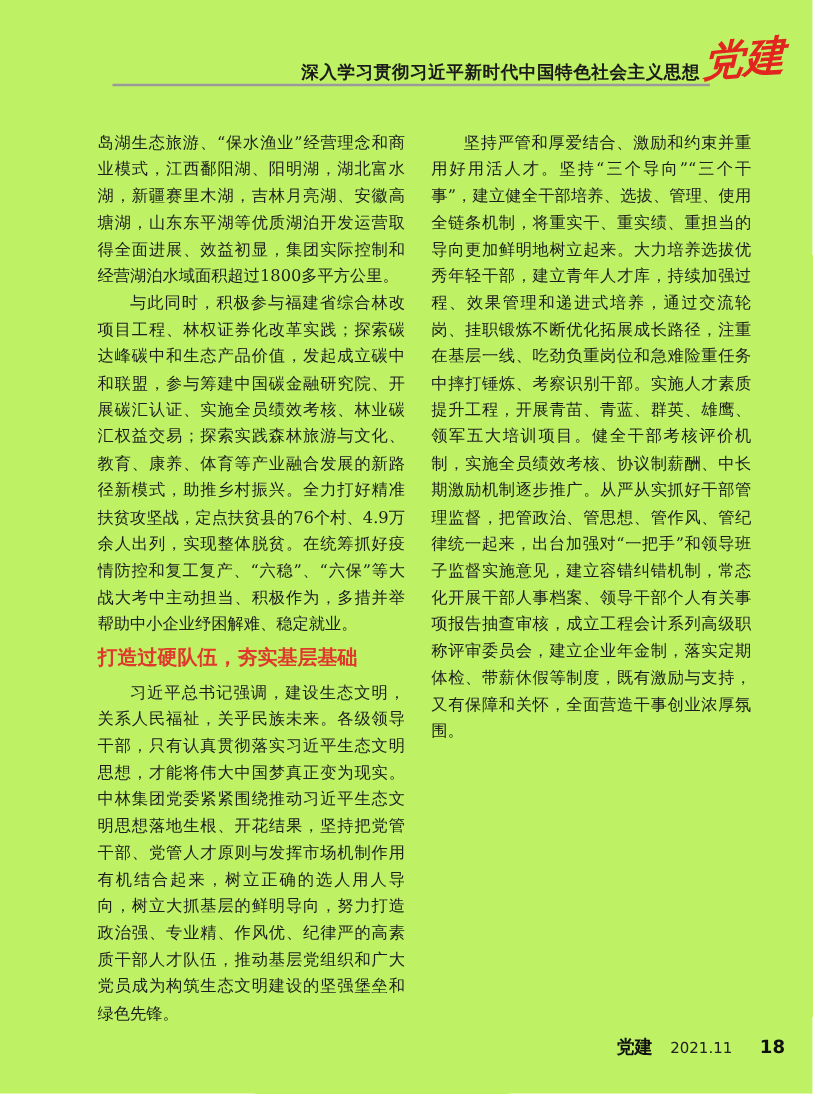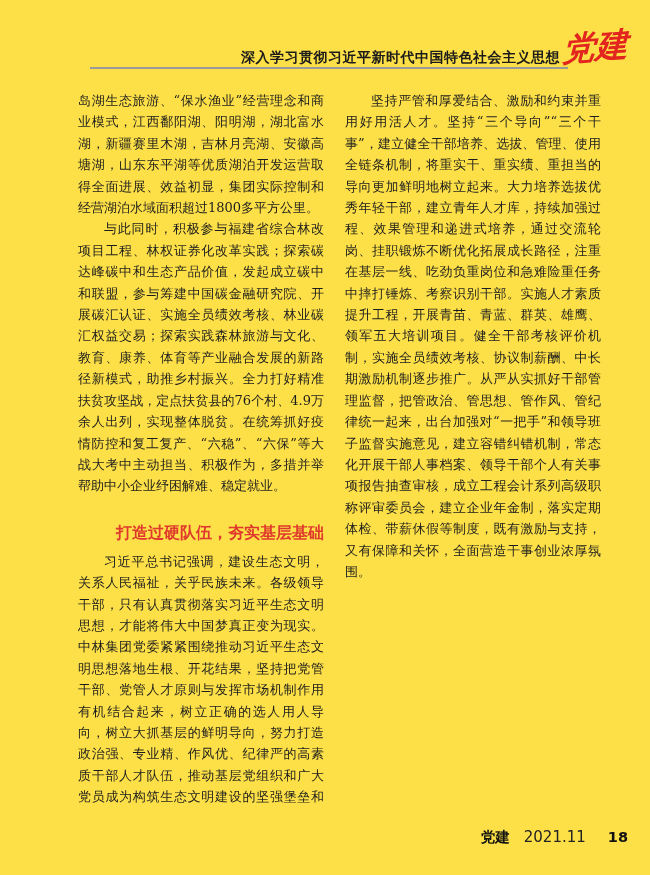--- a/index.html
+++ b/index.html
@@ -5,21 +5,21 @@
   :root{
     --accent:#df382c;
     --logo-red:#e2251f;
     --body-text:#1d1d1d;
     --rule:#9a9a9a;
   }
   html,body{margin:0;padding:0;background:#ffffff;}
   .page{
     position:relative;
     width:650px;height:875px;
-    background:#fde047;
+    background:#bef264;
     overflow:hidden;
     font-family:"DejaVu Serif","Liberation Serif",serif;
     color:var(--body-text);
   }
   
   .strap-text{
     position:absolute;top:49px;left:0;width:560px;
     text-align:right;
     font-family:"DejaVu Sans","Liberation Sans",sans-serif;
     font-weight:bold;font-size:14px;letter-spacing:0.5px;
@@ -33,49 +33,49 @@
     transform:rotate(-5deg) skewX(-6deg);
     transform-origin:left bottom;
     white-space:nowrap;
   }
   .rule{
     position:absolute;top:67px;left:90px;width:478px;height:2px;
     background:var(--rule);
   }
   
   .col{
-    position:absolute;top:90px;height:716px;overflow:hidden;
+    position:absolute;top:104px;height:716px;overflow:hidden;
     text-align:justify;
     font-size:13px;line-height:21.4px;
     word-break:break-all;
   }
   .col-left{left:78px;width:246px;}
   .col-right{left:345px;width:256px;}
   .col p{margin:0;padding:0;}
   .indent{text-indent:2em;}
   .lead{
     font-family:"DejaVu Sans","Liberation Sans",sans-serif;
     font-weight:normal;
   }
   .red-heading{
-    margin:25px 0 7px 0;
-    text-align:right;text-indent:0;
+    margin:4px 0 7px 0;
+    text-align:left;text-indent:0;
     font-family:"DejaVu Sans","Liberation Sans",sans-serif;
     font-weight:bold;font-size:16px;line-height:22px;
     color:var(--accent);
   }
   
   .footer{
     position:absolute;top:828px;right:22px;
     display:flex;align-items:baseline;gap:14px;
     font-family:"DejaVu Sans","Liberation Sans",sans-serif;
     color:#111;
   }
   .foot-mag{font-weight:bold;font-size:14.5px;}
-  .foot-issue{font-size:15px;color:#222;}
+  .foot-issue{font-size:12px;color:#222;}
   .foot-page{font-weight:bold;font-size:14.5px;margin-left:8px;}
 </style>
 </head>
 <body>
 
 <div class="page">
 
   <div class="strap-text">深入学习贯彻习近平新时代中国特色社会主义思想</div>
 
   <div class="logo">党建</div>

